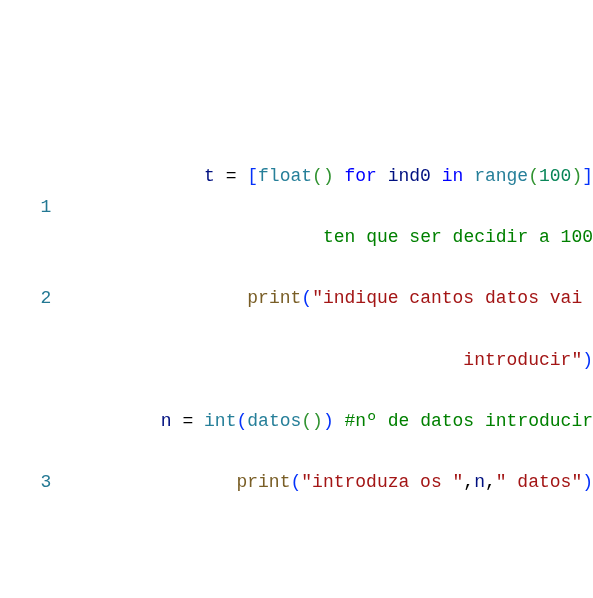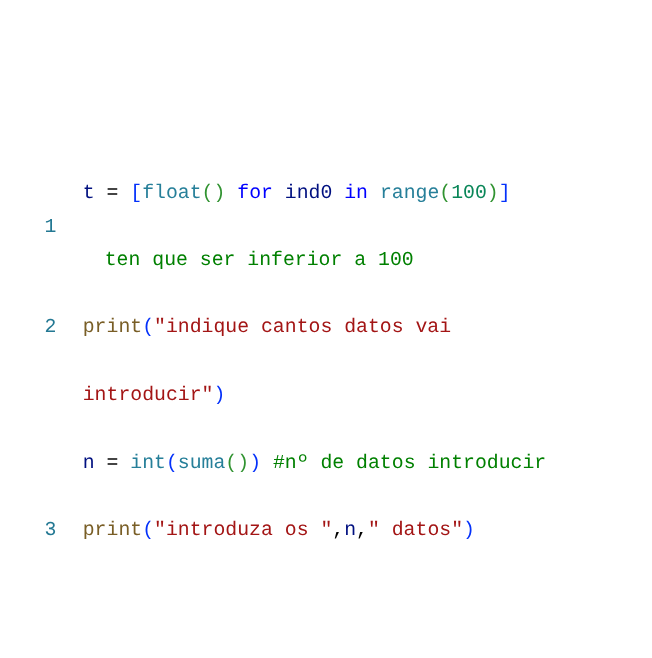--- a/index.html
+++ b/index.html
@@ -27,20 +27,21 @@
     }
     .line-num {
       display: block;
     }
     .code {
       flex: 1;
     }
     .code-line {
       display: block;
       padding-left: 8px;
+      text-align: right;
     }
     .indent2 { padding-left: 28px; }
     
     .kw { color: #0000ff; }
     .fn { color: #795e26; }
     .builtin { color: #267f99; }
     .str { color: #a31515; }
     .num { color: #098658; }
     .com { color: #008000; }
     .var { color: #001080; }
@@ -73,24 +74,24 @@
     
     
     
     
     
     
     
   </div>
   <div class="code">
 <span class="code-line"><span class="var">t</span><span class="default"> = </span><span class="bracket">[</span><span class="builtin">float</span><span class="paren2">(</span><span class="paren2">)</span><span class="default"> </span><span class="kw">for</span><span class="var"> ind0 </span><span class="kw">in</span><span class="default"> </span><span class="builtin">range</span><span class="paren2">(</span><span class="num">100</span><span class="paren2">)</span><span class="bracket">]</span></span>
-<span class="code-line indent2"><span class="com">ten que ser inferior a 100</span></span>
+<span class="code-line indent2"><span class="com">ten que ser decidir a 100</span></span>
 <span class="code-line"><span class="fn">print</span><span class="paren">(</span><span class="str">"indique cantos datos vai </span></span>
 <span class="code-line"><span class="str">introducir"</span><span class="paren">)</span></span>
-<span class="code-line"><span class="var">n</span><span class="default"> = </span><span class="builtin">int</span><span class="paren">(</span><span class="builtin">suma</span><span class="paren2">(</span><span class="paren2">)</span><span class="paren">)</span><span class="default"> </span><span class="com">#nº de datos introducir</span></span>
+<span class="code-line"><span class="var">n</span><span class="default"> = </span><span class="builtin">int</span><span class="paren">(</span><span class="builtin">datos</span><span class="paren2">(</span><span class="paren2">)</span><span class="paren">)</span><span class="default"> </span><span class="com">#nº de datos introducir</span></span>
 <span class="code-line"><span class="fn">print</span><span class="paren">(</span><span class="str">"introduza os "</span><span class="default">,</span><span class="var">n</span><span class="default">,</span><span class="str">" datos"</span><span class="paren">)</span></span>
 
 
 
 
 
 
 
 
 

